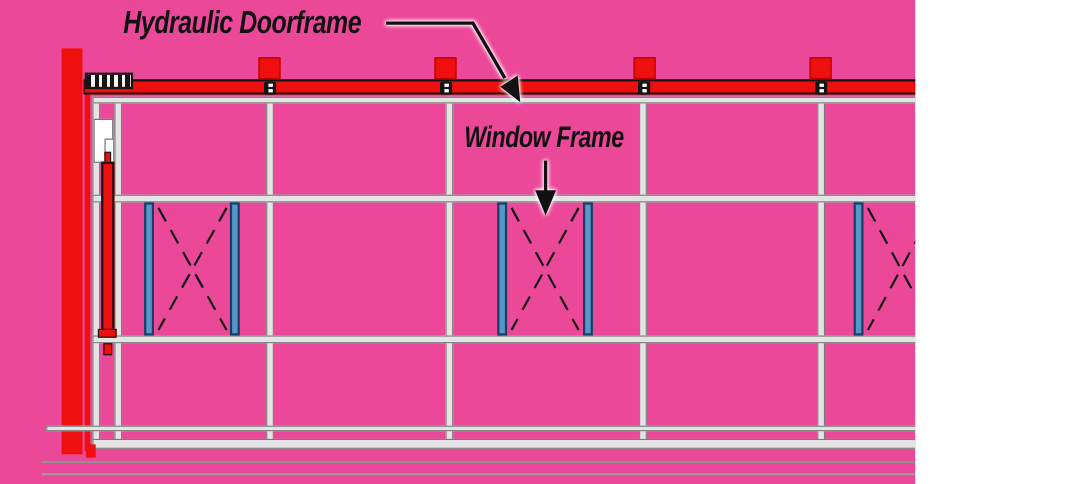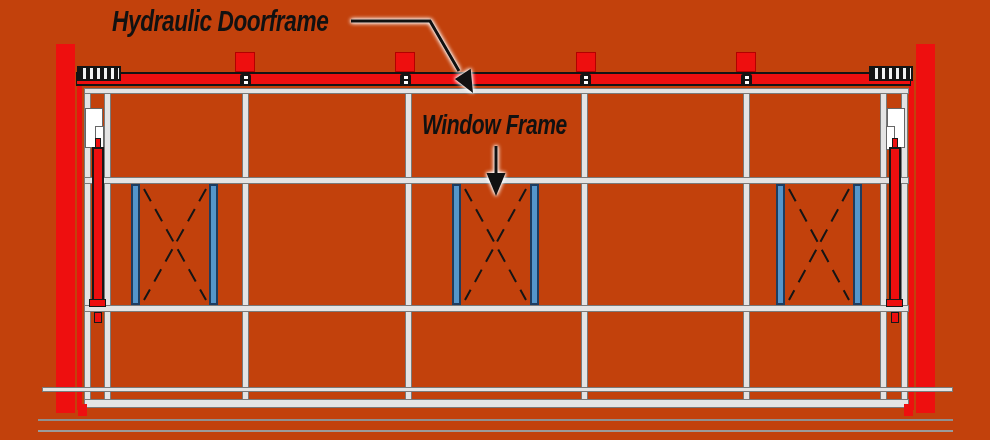--- a/index.html
+++ b/index.html
@@ -7,21 +7,21 @@
     --red-edge:#b30000;
     --ink:#141414;
     --gray-fill:#e4e4e4;
     --gray-border:#7a7a7a;
     --blue:#5596cb;
     --blue-border:#1e3c5f;
     --ground:#909090;
   }
   html,body{margin:0;padding:0;background:#fff;}
   #canvas{
-    position:relative;width:990px;height:440px;background:#c2410c;overflow:hidden;
+    position:relative;width:832px;height:440px;background:#ec4899;overflow:hidden;
     font-family:"Liberation Sans", sans-serif;
   }
   .abs{position:absolute;box-sizing:border-box;}
   
   .gmem{background:var(--gray-fill);border:1px solid var(--gray-border);}
   .vmem{z-index:1;}
   .hmem{z-index:2;}
   
   .redfill{background:var(--red);}
   .post{z-index:3;}

